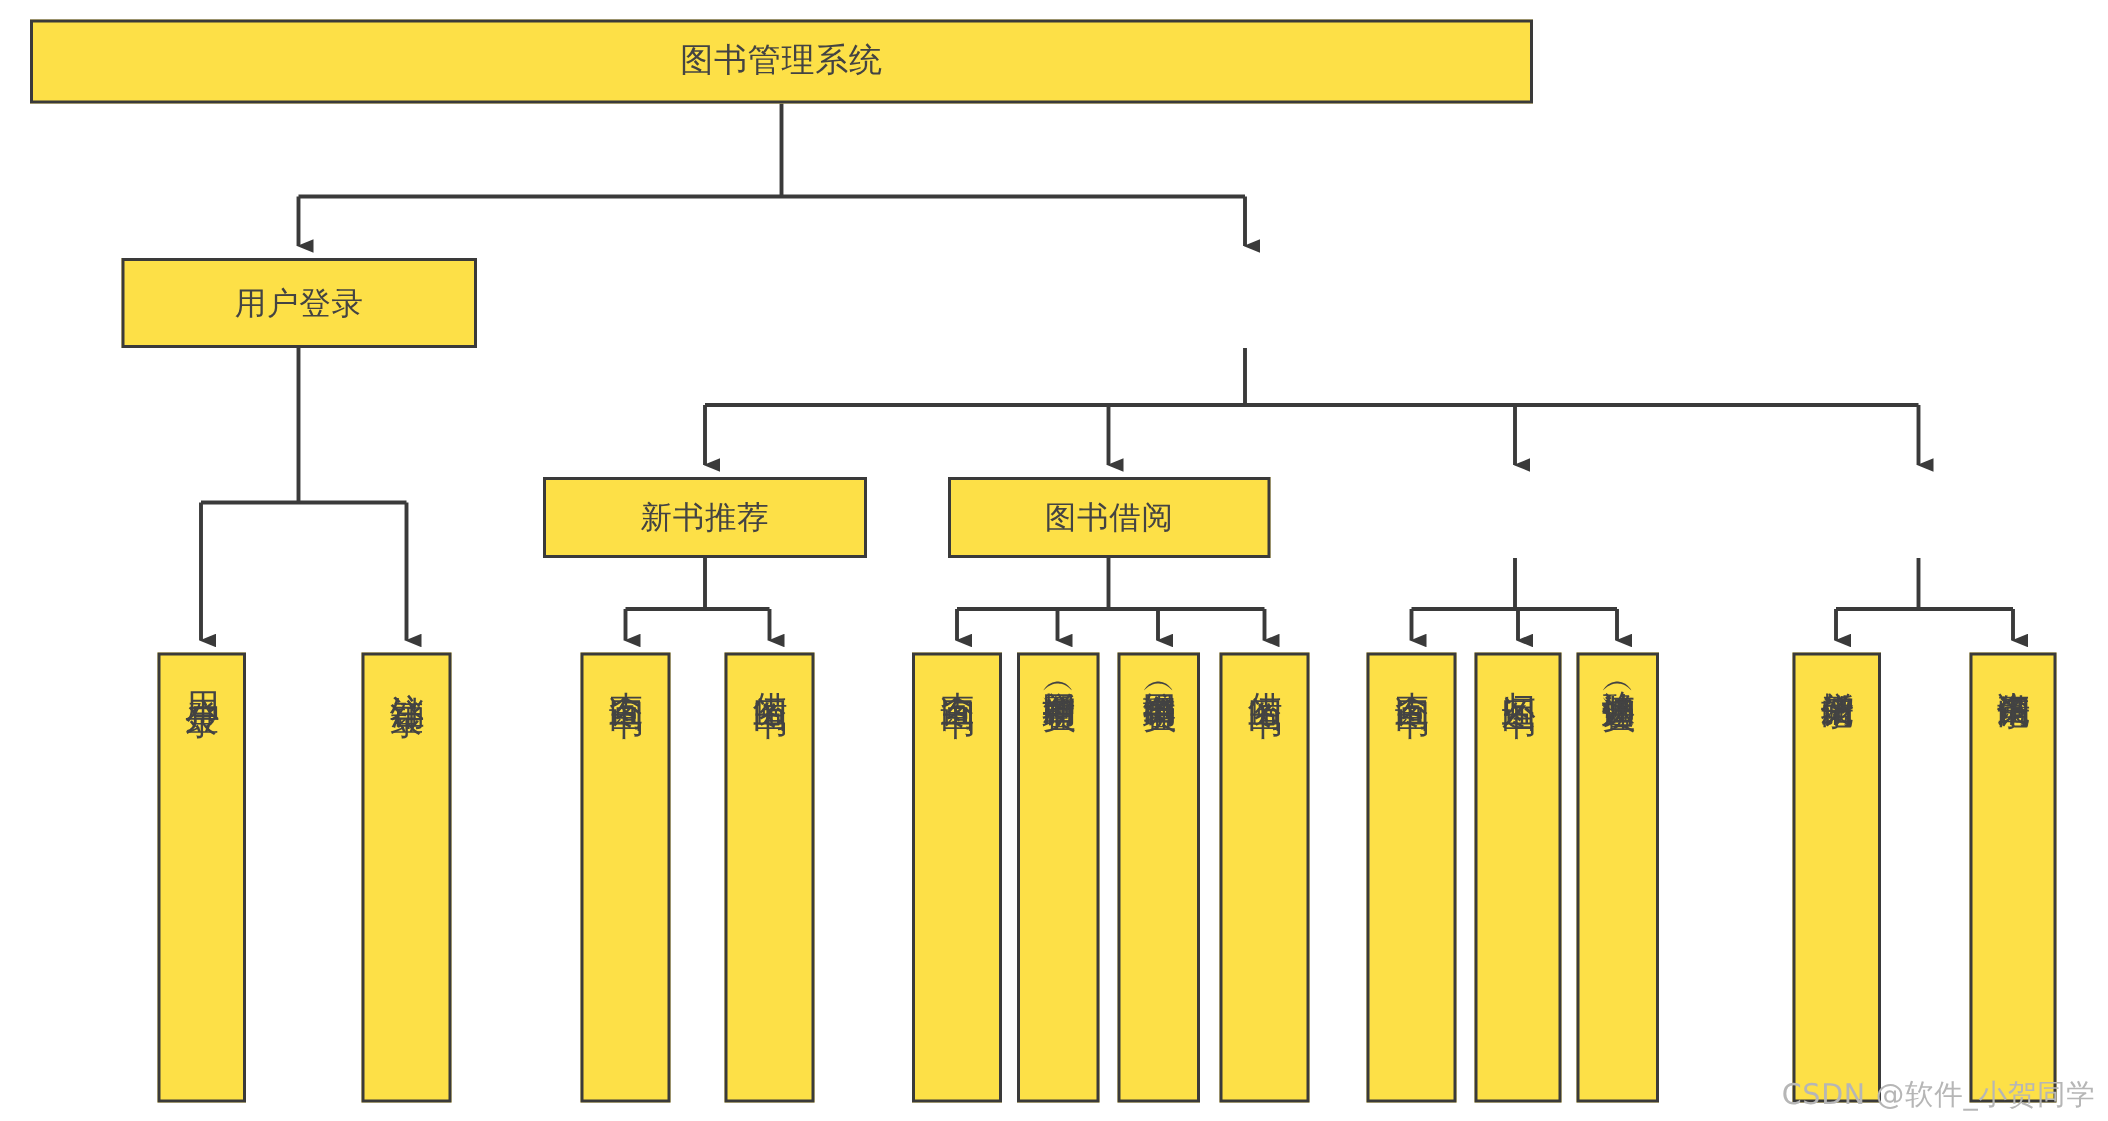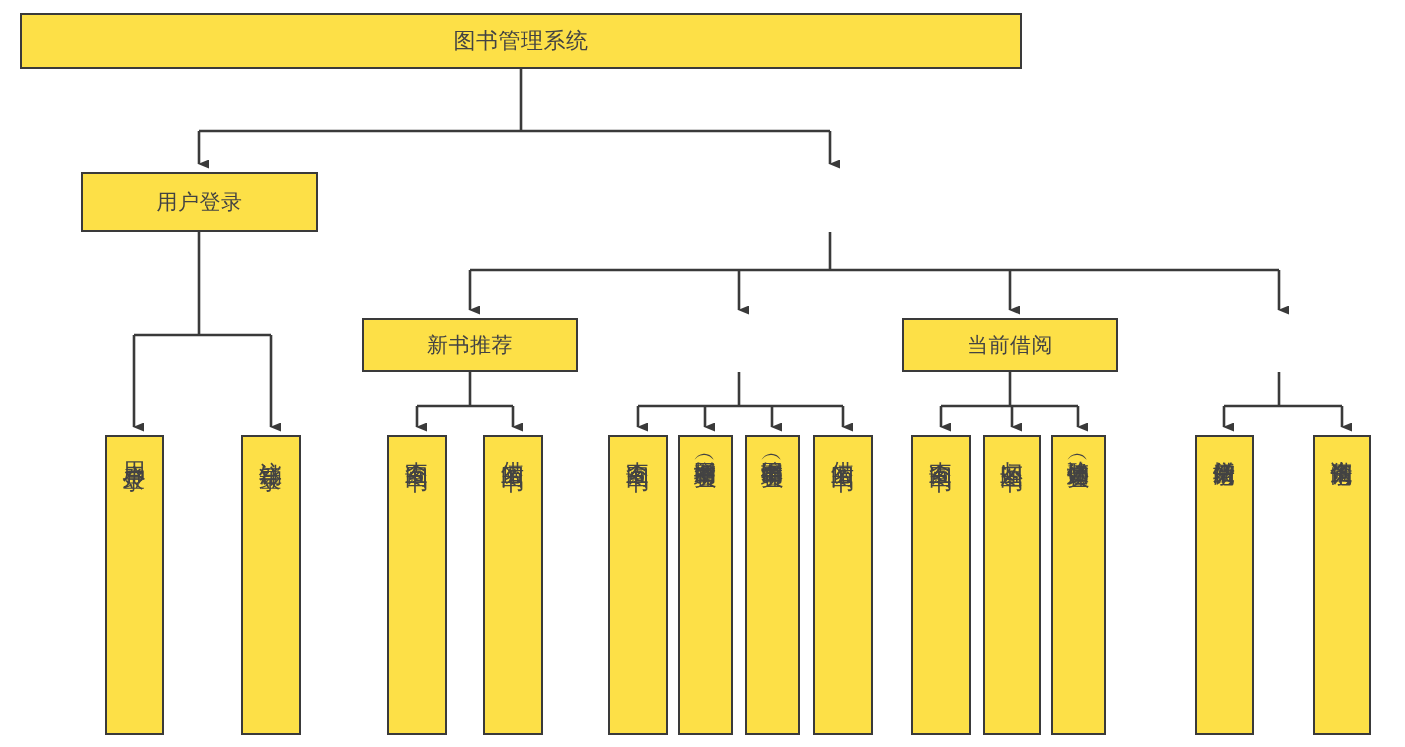--- a/index.html
+++ b/index.html
@@ -142,22 +142,22 @@
     <span class="label">图书管理系统</span>
   </div>
 
   <div class="node horiz" style="left:81px; top:172px; width:237px; height:60px;">
     <span class="label">用户登录</span>
   </div>
 
   <div class="node horiz" style="left:362px; top:318px; width:216px; height:54px;align-items:center;">
     <span class="label">新书推荐</span>
   </div>
-  <div class="node horiz" style="left:902px; top:318px; width:216px; height:54px;">
-    <span class="label">当前借阅</span>
+  <div class="node horiz" style="left:632px; top:318px; width:215px; height:54px;">
+    <span class="label">图书借阅</span>
   </div>
 
   <div class="node vert" style="left:105px; top:435px; width:59px; height:300px;">
     <span class="label">用户登录</span>
   </div>
   <div class="node vert" style="left:241px; top:435px; width:60px; height:300px;">
     <span class="label">注销登录</span>
   </div>
   <div class="node vert" style="left:387px; top:435px; width:60px; height:300px;">
     <span class="label">查询图书</span>
@@ -186,14 +186,15 @@
   <div class="node vert tall-text" style="left:1051px; top:435px; width:55px; height:300px;">
     <span class="label">确认归还（管理员）</span>
   </div>
   <div class="node vert tall-text" style="left:1195px; top:435px; width:59px; height:300px;">
     <span class="label">新增借阅记录</span>
   </div>
   <div class="node vert tall-text" style="left:1313px; top:435px; width:58px; height:300px;">
     <span class="label">查询借阅记录</span>
   </div>
 
+  <div class="watermark">CSDN @软件_小贺同学</div>
 
 </div>
 
 </body></html>

